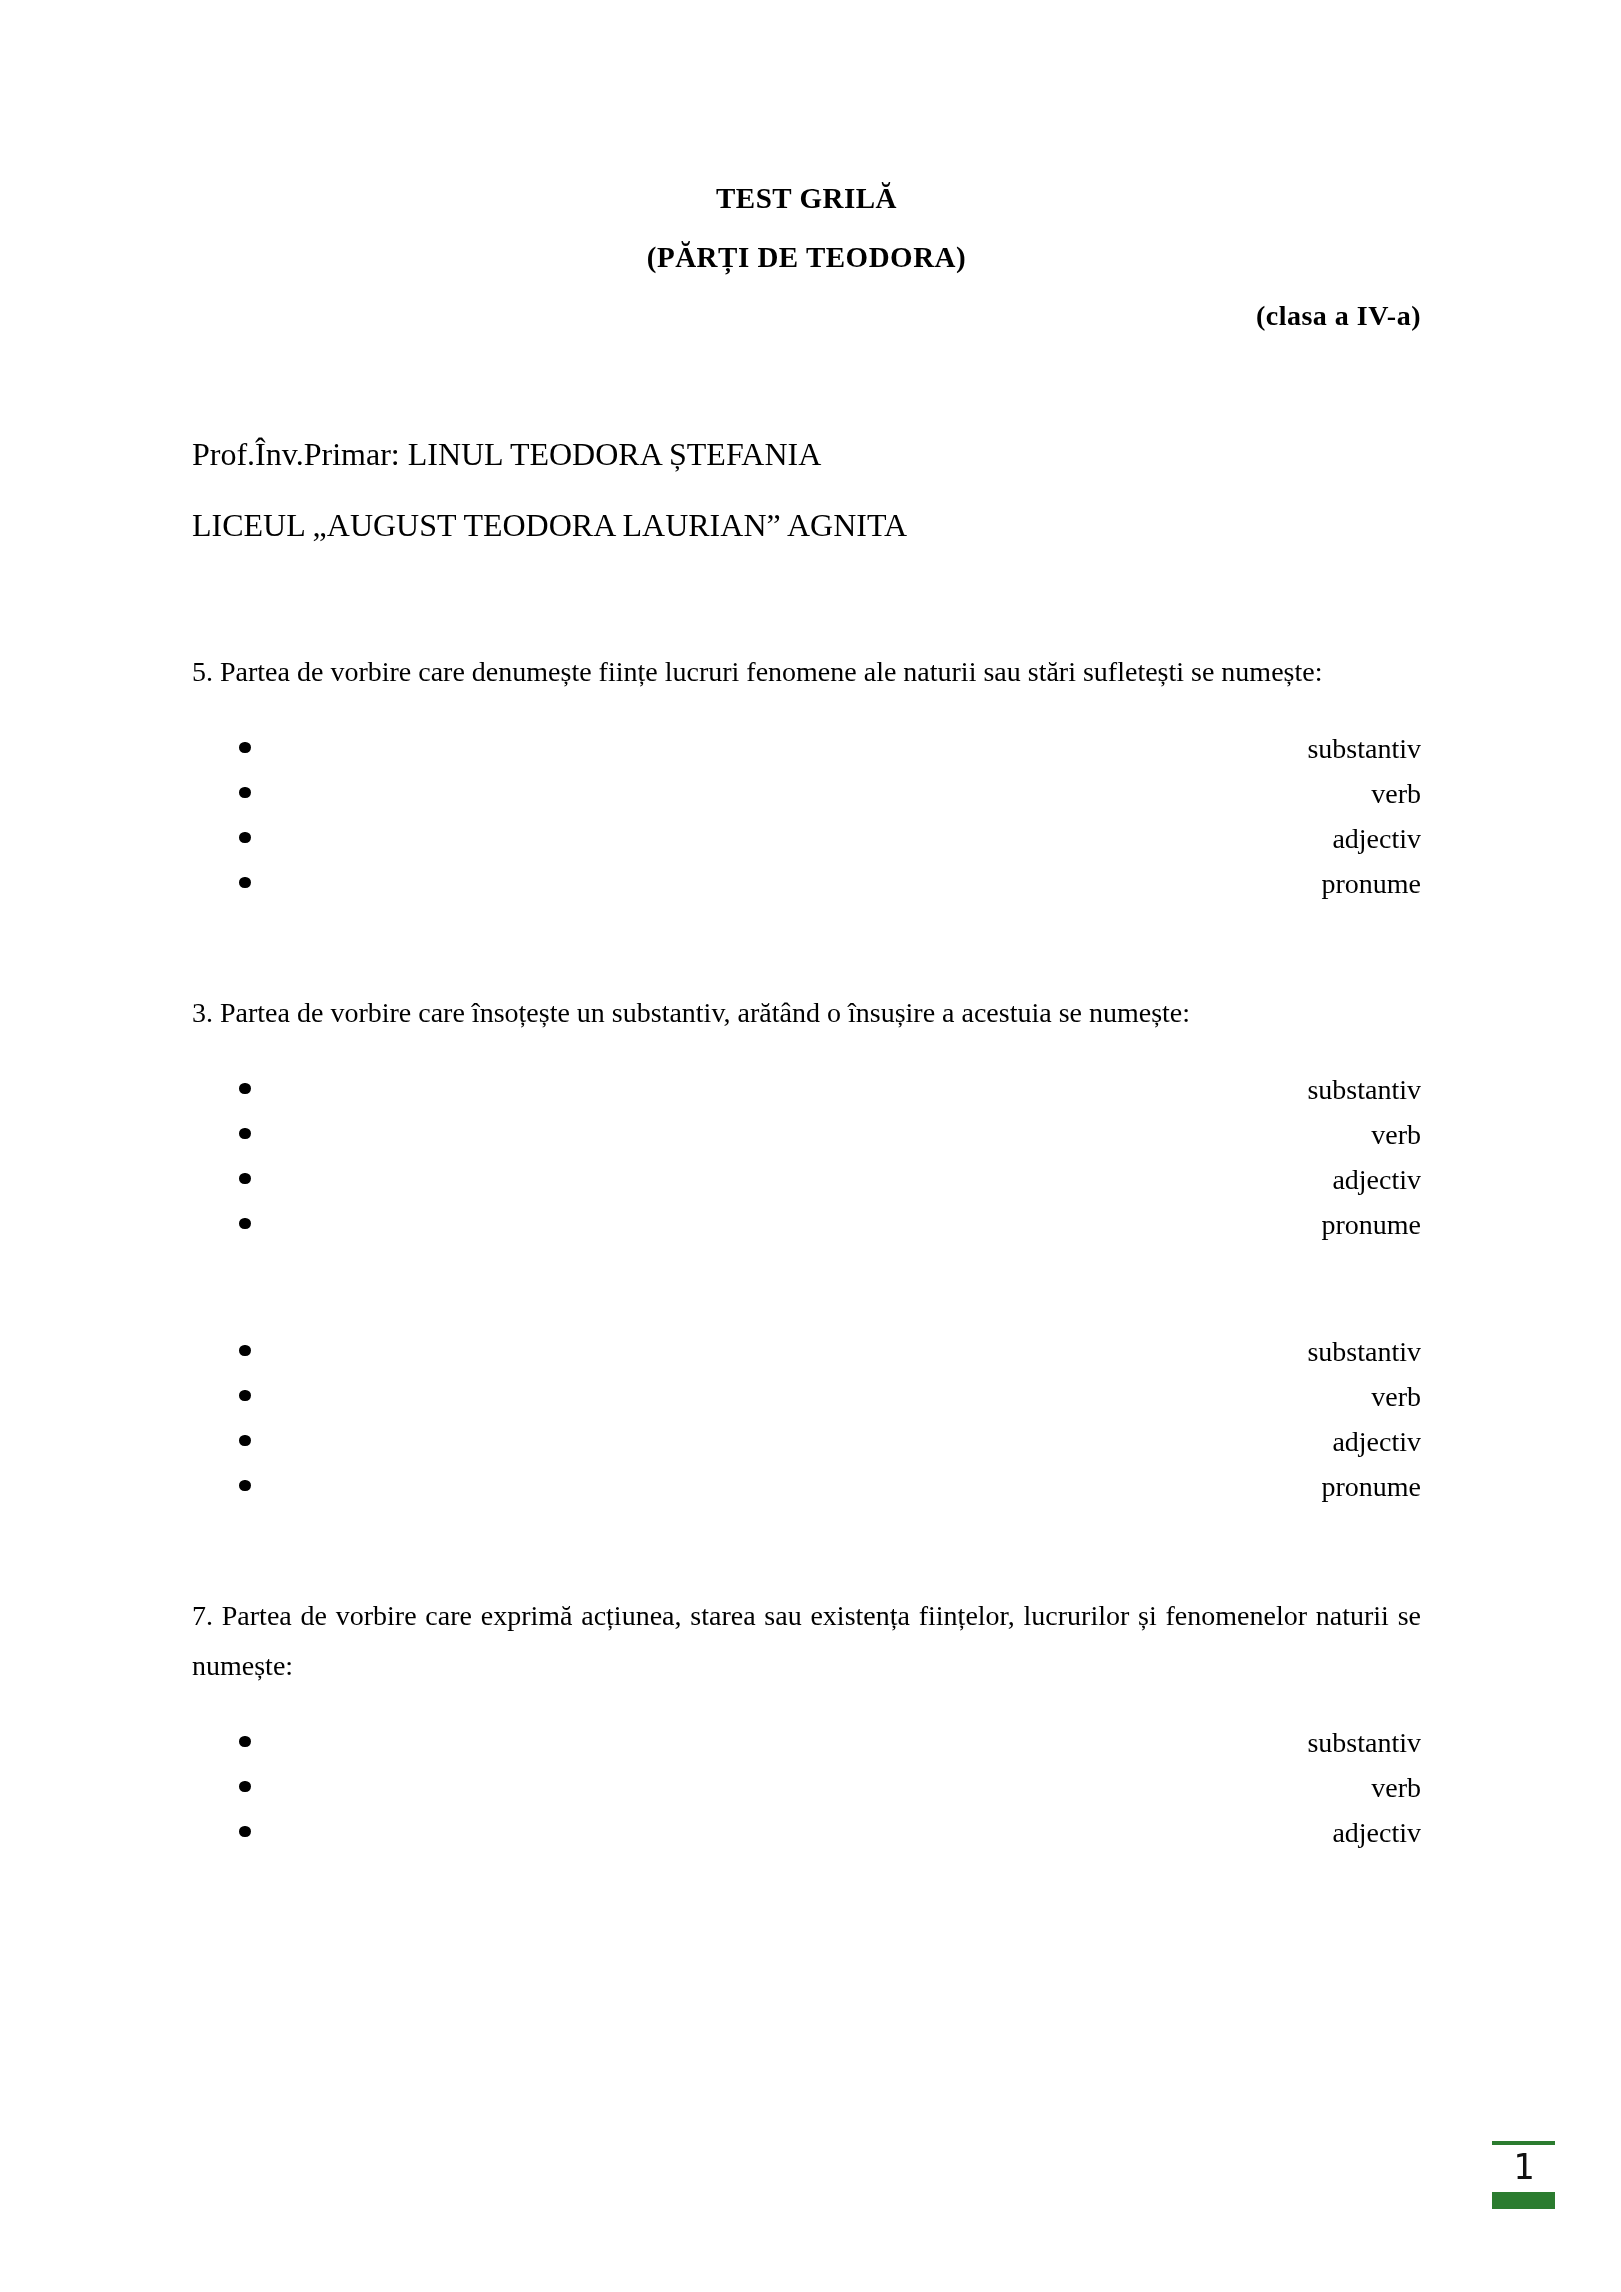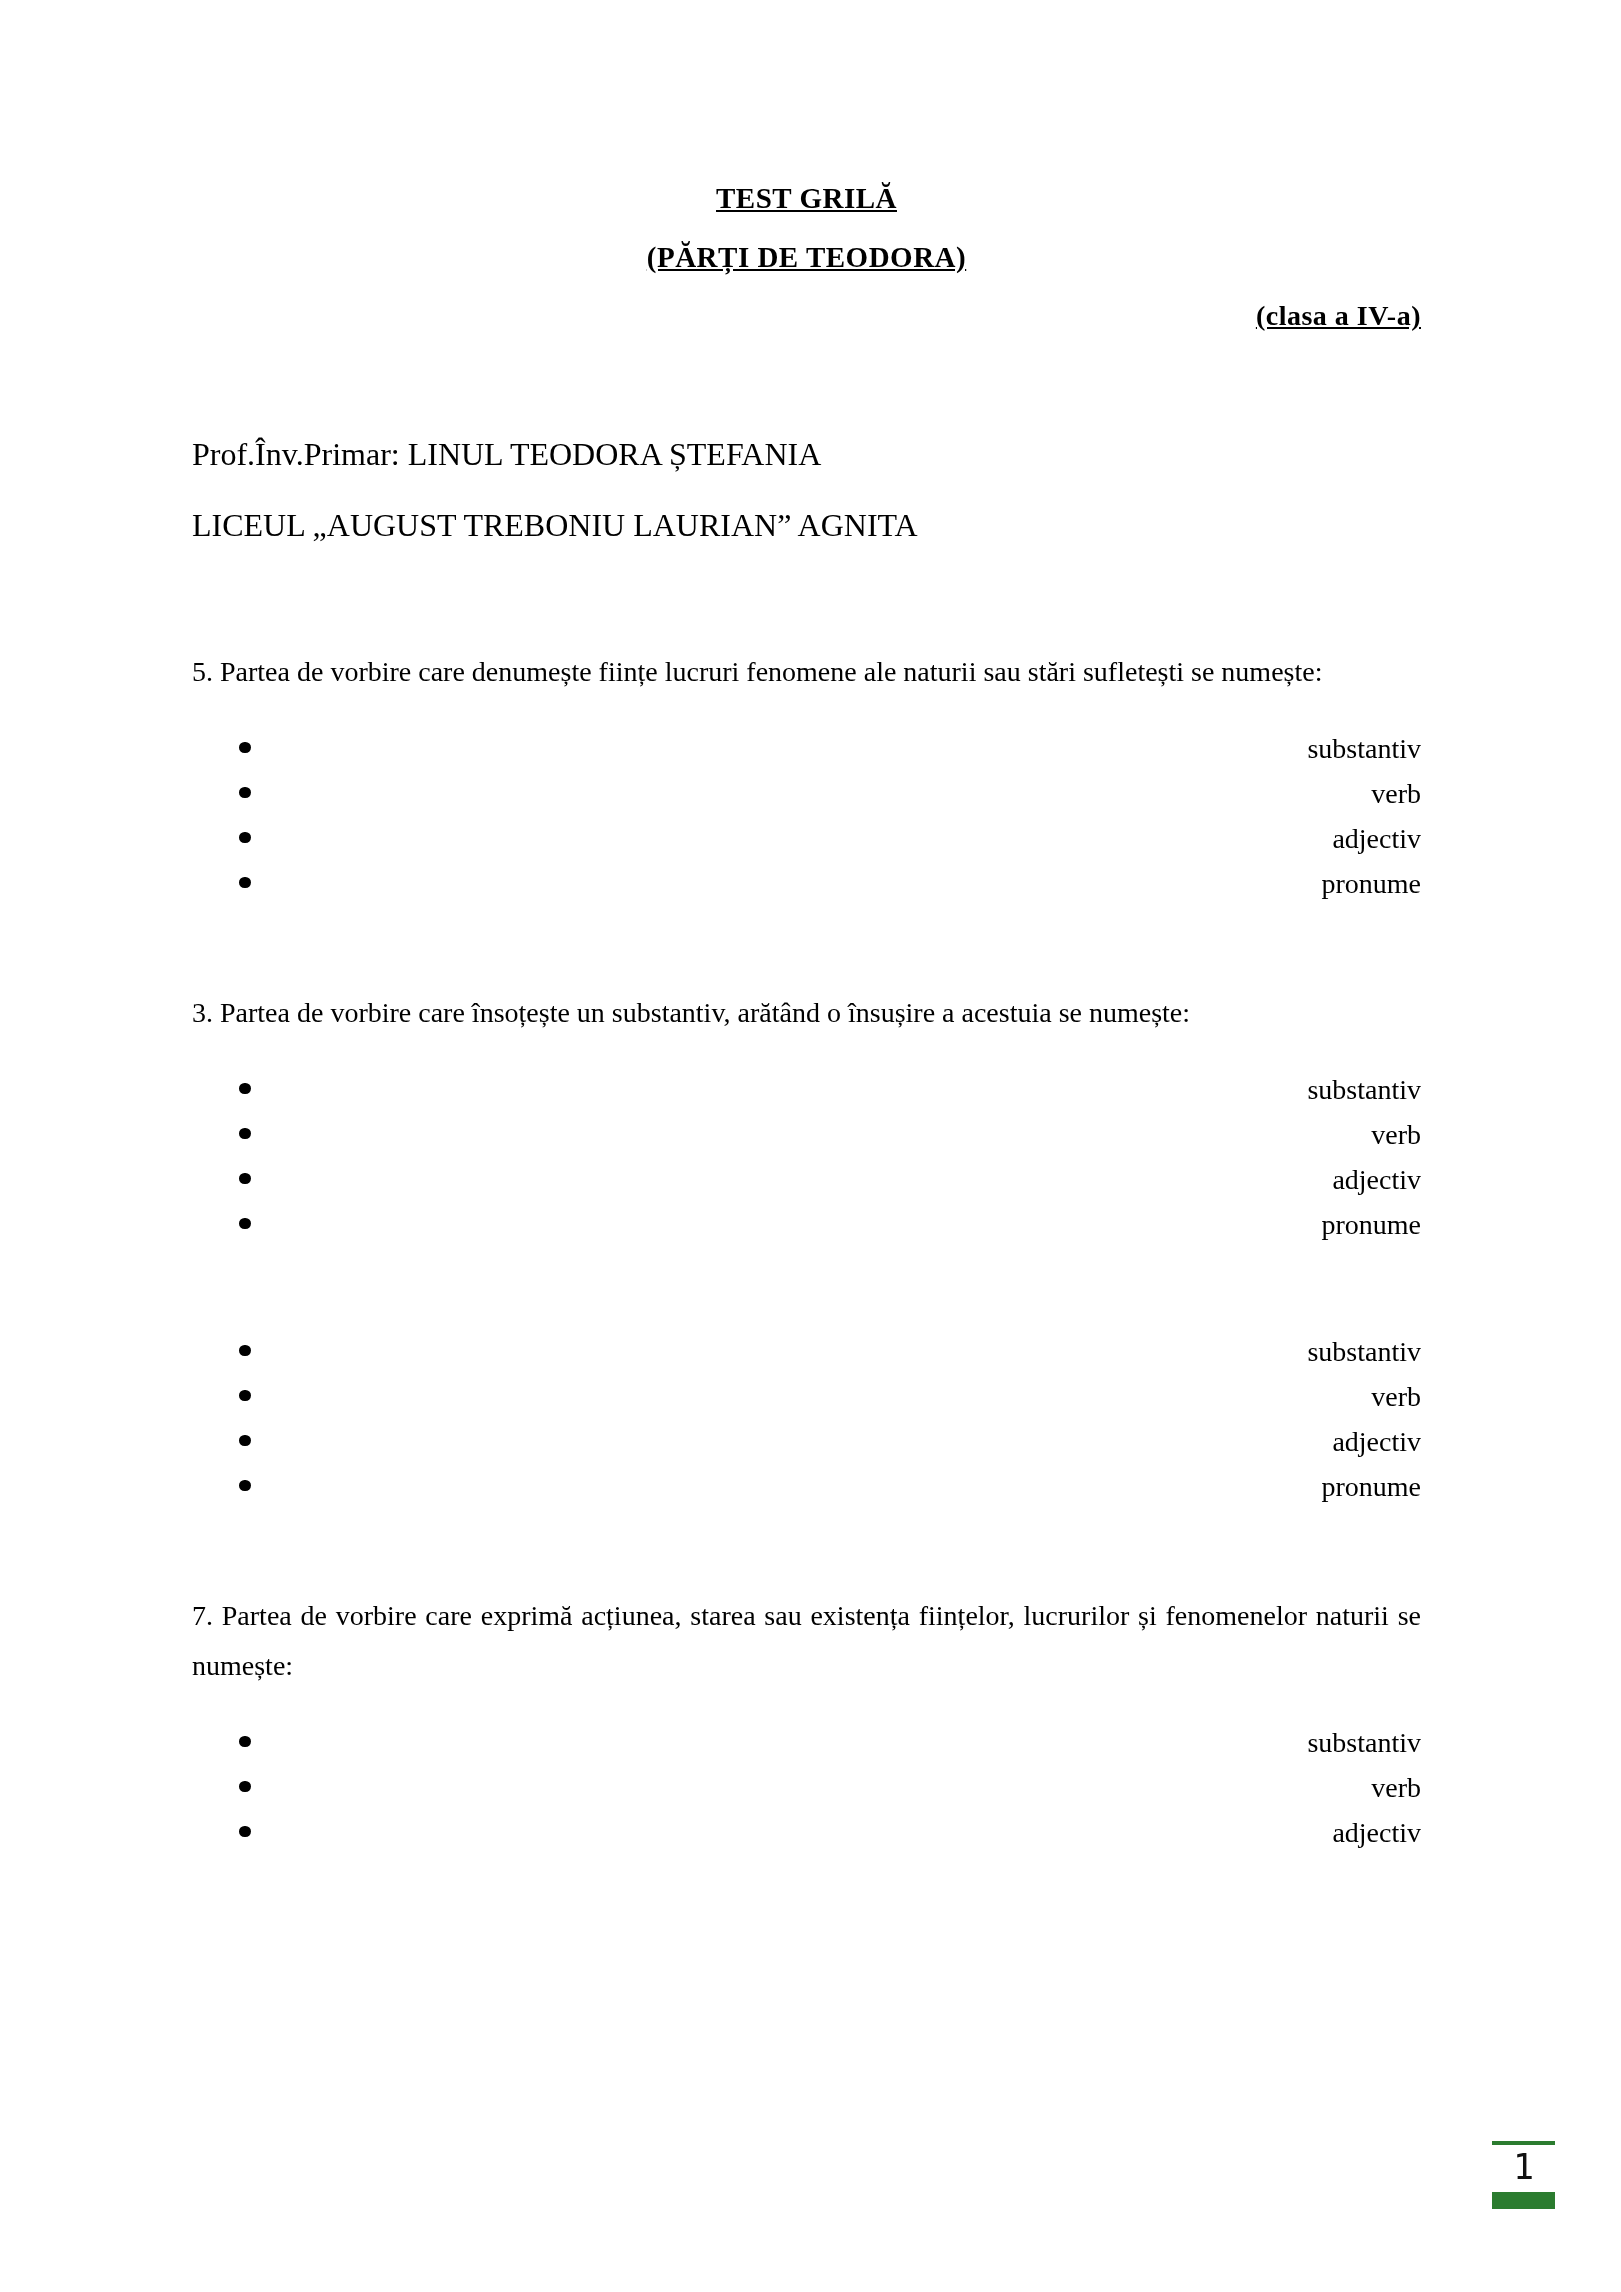--- a/index.html
+++ b/index.html
@@ -16,21 +16,20 @@
     color: #000000;
     overflow: hidden;
     margin: 0 auto;
   }
   .content {
     padding: 181px 200px 0 192px;
   }
   
   .doc-header {
     text-align: center;
-    text-decoration: underline;
   }
   .heading {
     font-weight: 700;
     font-size: 29px;
     line-height: 35px;
     margin-bottom: 23.5px;
     letter-spacing: 0.5px;
   }
   .heading.grade {
     font-size: 28px;
@@ -112,21 +111,21 @@
   <div class="content">
 
     <header class="doc-header">
       <div class="heading">TEST GRILĂ</div>
       <div class="heading">(PĂRȚI DE TEODORA)</div>
       <div class="heading grade">(clasa a IV-a)</div>
     </header>
 
     <section class="author-block">
       <div class="author-line">Prof.Înv.Primar: LINUL TEODORA ȘTEFANIA</div>
-      <div class="school-line">LICEUL „AUGUST TREBONIU LAURIAN” AGNITA</div>
+      <div class="school-line">LICEUL „AUGUST TEODORA LAURIAN” AGNITA</div>
     </section>
 
     <section class="question first">
       <p class="q-text">5. Partea de vorbire care denumește ființe lucruri fenomene ale naturii sau stări sufletești se numește:</p>
       <ul class="options">
         <li><span class="dot"></span><span>substantiv</span></li>
         <li><span class="dot"></span><span>verb</span></li>
         <li><span class="dot"></span><span>adjectiv</span></li>
         <li><span class="dot"></span><span>pronume</span></li>
       </ul>

